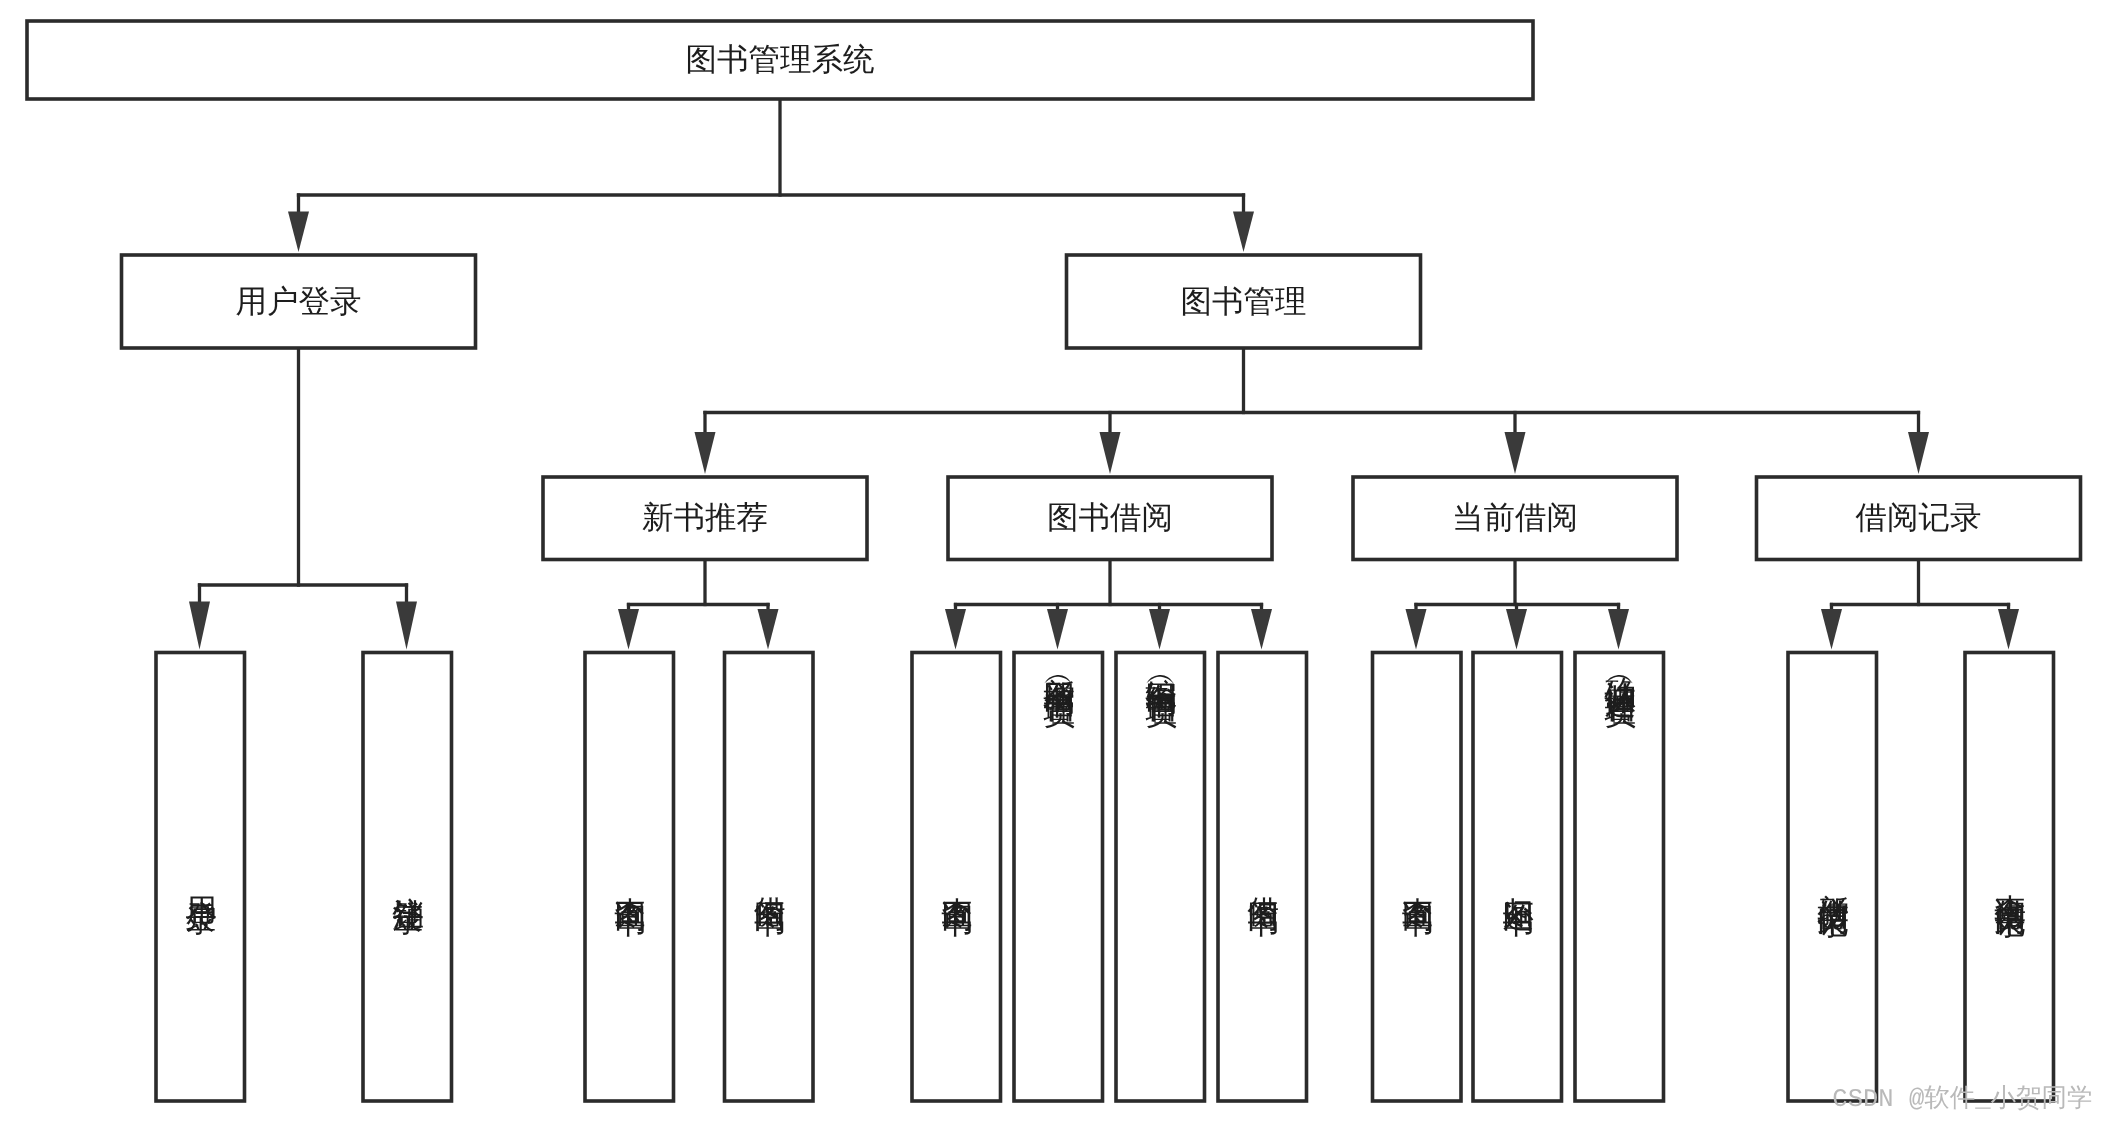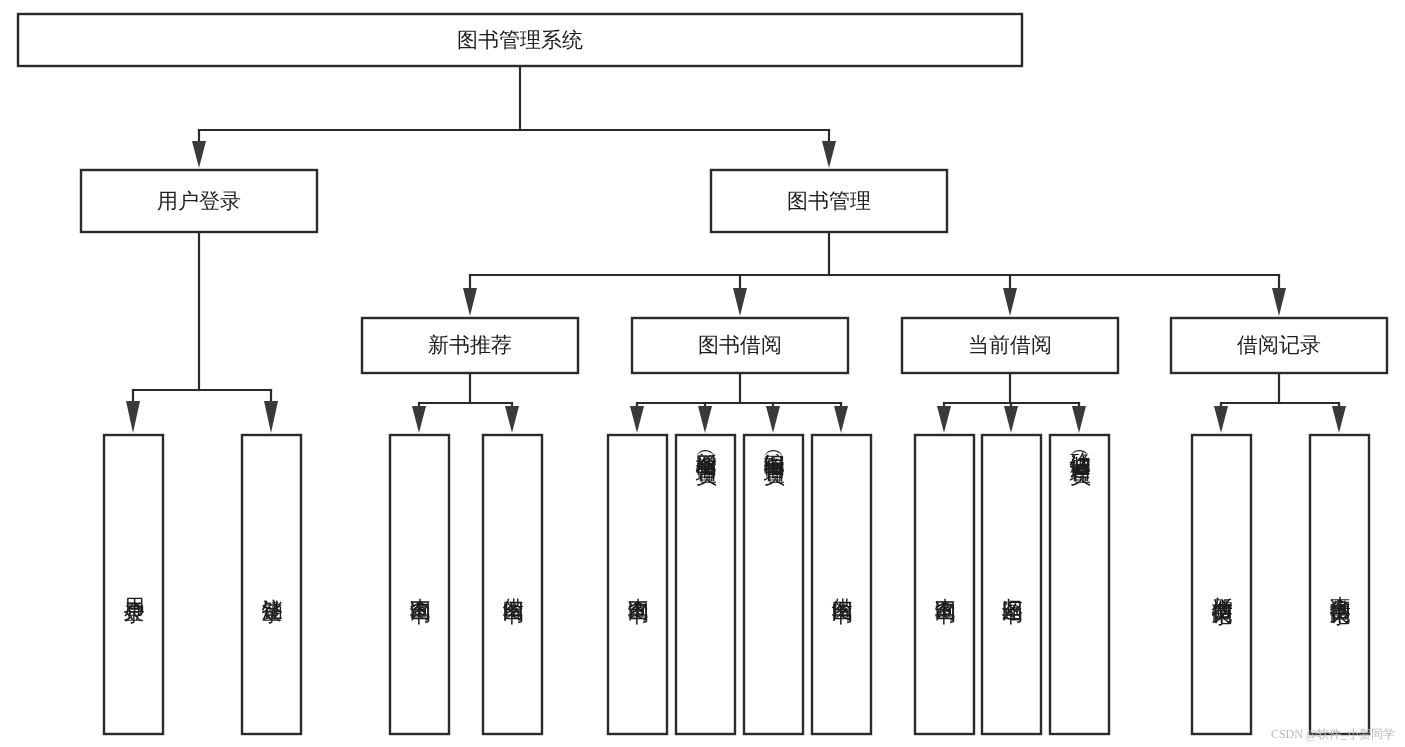--- a/index.html
+++ b/index.html
@@ -63,22 +63,22 @@
     font-size: 21px;
     line-height: 1.02;
     letter-spacing: 2px;
     color: #1d1d1d;
     white-space: nowrap;
   }
   .watermark {
     position: absolute;
     right: 10px;
     bottom: 4px;
-    font-family: Liberation Serif, serif;
-    font-size: 12px;
+    font-family: Liberation Mono, monospace;
+    font-size: 17px;
     color: #b9b9b9;
     white-space: nowrap;
   }
 </style>
 </head>
 <body>
 
 <div id="diagram-root">
 
   <svg id="tree-svg" viewBox="0 0 1405 747">

